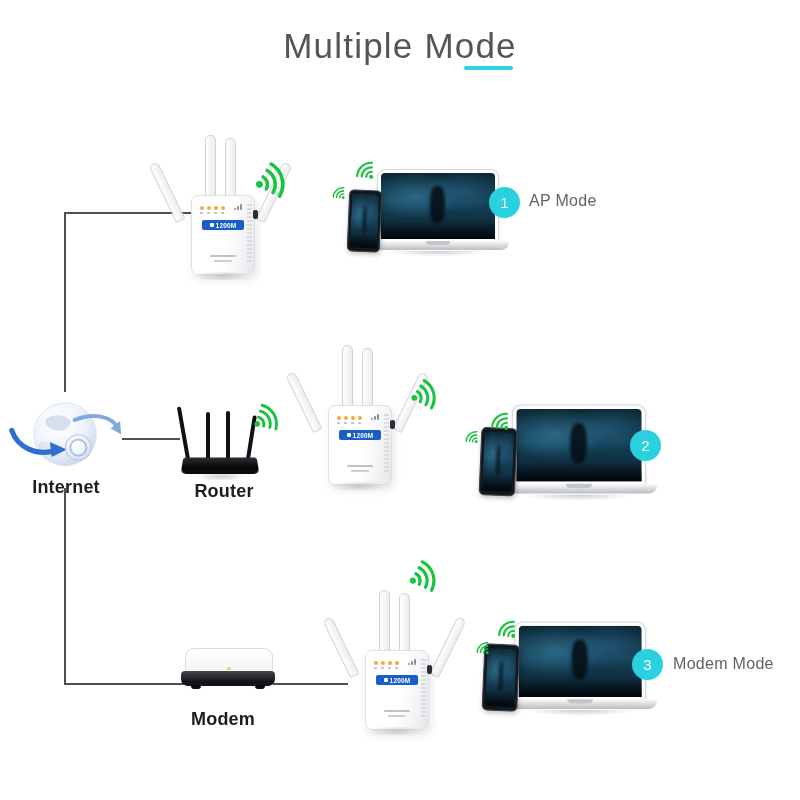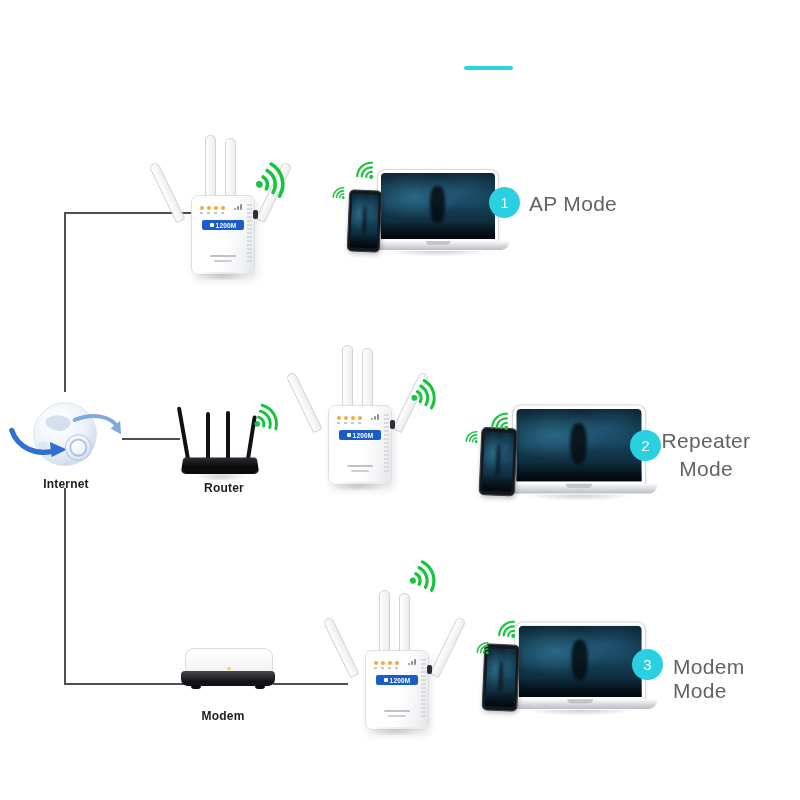--- a/index.html
+++ b/index.html
@@ -16,21 +16,21 @@
   .line{position:absolute;background:#4f4f4f;}
 
   
   .wifi{position:absolute;color:#18C43F;overflow:visible;}
 
   
   .globe{position:absolute;left:8px;top:392px;width:114px;height:96px;background:#fff;}
   .globe svg{width:100%;height:100%;}
 
   
-  .node-label{position:absolute;font-weight:bold;font-size:12px;color:#1d1d1f;
+  .node-label{position:absolute;font-weight:bold;font-size:18px;color:#1d1d1f;
               text-align:center;letter-spacing:.2px;}
 
   
   .router{position:absolute;width:78px;height:72px;}
   .r-ant{position:absolute;width:4px;background:#101114;bottom:15px;border-radius:2px 2px 0 0;}
   .ra1{left:4px;height:53px;transform:rotate(-10deg);transform-origin:bottom center;}
   .ra2{left:24px;height:47px;}
   .ra3{left:44px;height:48px;}
   .ra4{left:64px;height:44px;transform:rotate(9deg);transform-origin:bottom center;}
   .r-body{position:absolute;bottom:0;left:0;width:76px;height:17px;border-radius:3px 3px 5px 5px;
@@ -103,37 +103,40 @@
         radial-gradient(50% 45% at 72% 28%,rgba(46,110,150,.5),transparent 70%),
         linear-gradient(180deg,#0d2836 0%,#154158 45%,#0a1e2c 100%);}
   .scene::before{content:"";position:absolute;left:43%;top:20%;width:13%;height:56%;
        background:rgba(5,12,18,.85);border-radius:40%;filter:blur(1.5px);}
   .scene::after{content:"";position:absolute;left:0;bottom:0;width:100%;height:28%;
        background:linear-gradient(0deg,rgba(2,6,10,.95),transparent);}
 
   
   .mode-badge{position:absolute;width:31px;height:31px;border-radius:50%;background:#29D1E0;
        color:#fff;display:flex;align-items:center;justify-content:center;font-size:15px;}
-  .mode-label{position:absolute;font-size:21px;color:#636363;letter-spacing:.3px;}
+  .mode-label{position:absolute;font-size:16px;color:#636363;letter-spacing:.3px;}
   .mode-label.center{text-align:center;line-height:1.35;}
 </style>
 </head>
 <body>
 
 <div class="canvas">
 
   <svg width="0" height="0" style="position:absolute" aria-hidden="true">
     <symbol id="wifi-sym" viewBox="0 0 40 40">
       <circle cx="7" cy="20" r="3.4" fill="currentColor"></circle>
       <path d="M12.5 13.8 a8.8 8.8 0 0 1 0 12.4" fill="none" stroke="currentColor" stroke-width="3.6" stroke-linecap="round"></path>
       <path d="M18 8.6 a16 16 0 0 1 0 22.8" fill="none" stroke="currentColor" stroke-width="3.6" stroke-linecap="round"></path>
       <path d="M23.5 3.4 a23.5 23.5 0 0 1 0 33.2" fill="none" stroke="currentColor" stroke-width="3.6" stroke-linecap="round"></path>
     </symbol>
   </svg>
 
+  <h1 class="title">
+    <span>Multiple Mode</span>
+  </h1>
   <div class="title-underline"></div>
 
   <div class="line" style="left:64px;top:212px;width:2px;height:473px;"></div>
   <div class="line" style="left:64px;top:212px;width:127px;height:2px;"></div>
   <div class="line" style="left:112px;top:438px;width:68px;height:2px;"></div>
   <div class="line" style="left:64px;top:683px;width:120px;height:2px;"></div>
   <div class="line" style="left:273px;top:683px;width:75px;height:2px;"></div>
 
   <div class="globe">
     <svg viewBox="0 0 120 100">
@@ -346,18 +349,17 @@
       <use href="#wifi-sym" width="40" height="40"></use>
     </svg>
   <svg class="wifi" style="left:475px;top:640px;width:17px;height:17px;transform:rotate(-132deg);" viewBox="0 0 40 40">
       <use href="#wifi-sym" width="40" height="40"></use>
     </svg>
 
   <div class="mode-badge" style="left:489px;top:187px;">1</div>
   <div class="mode-label" style="left:529px;top:192px;">AP Mode</div>
 
   <div class="mode-badge" style="left:630px;top:430px;">2</div>
-  <div class="mode-label center" style="left:656px;top:427px;width:100px;">Repeater Mode</div>
 
   <div class="mode-badge" style="left:632px;top:649px;">3</div>
   <div class="mode-label" style="left:673px;top:655px;">Modem Mode</div>
 
 </div>
 
 </body></html>

